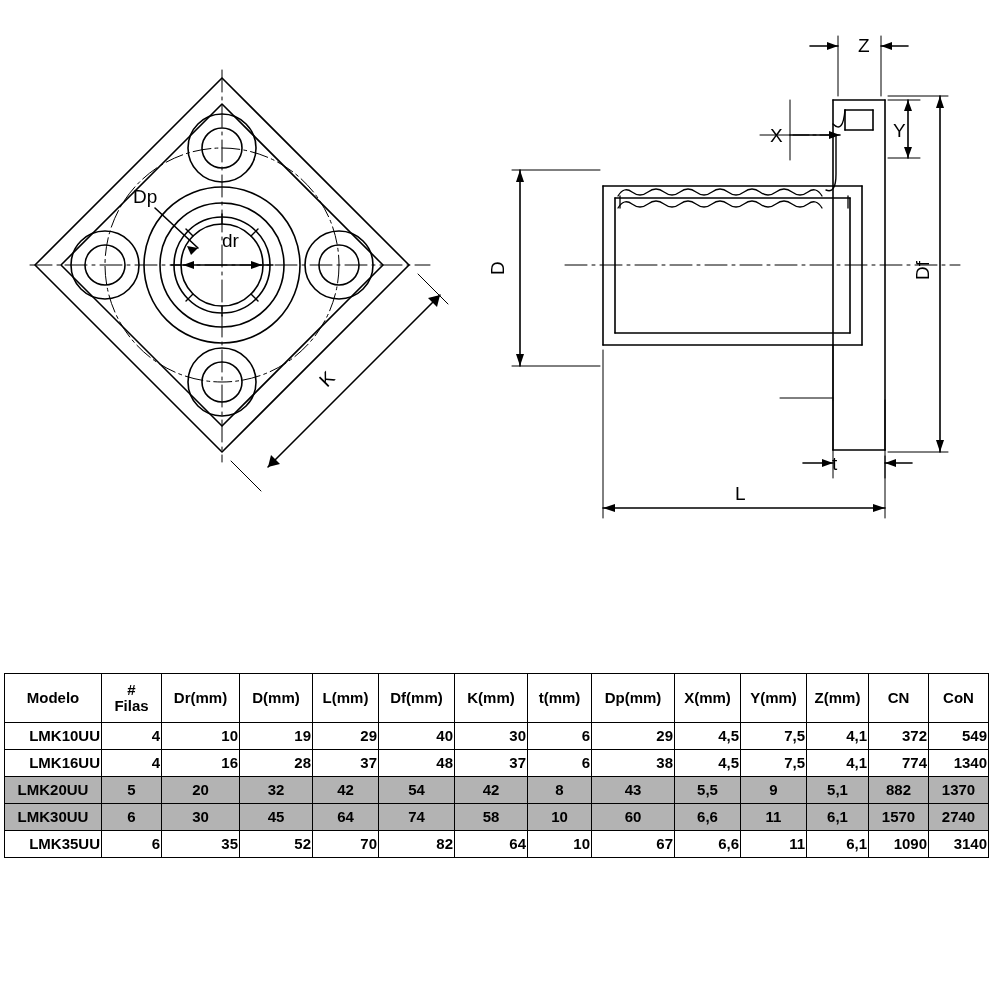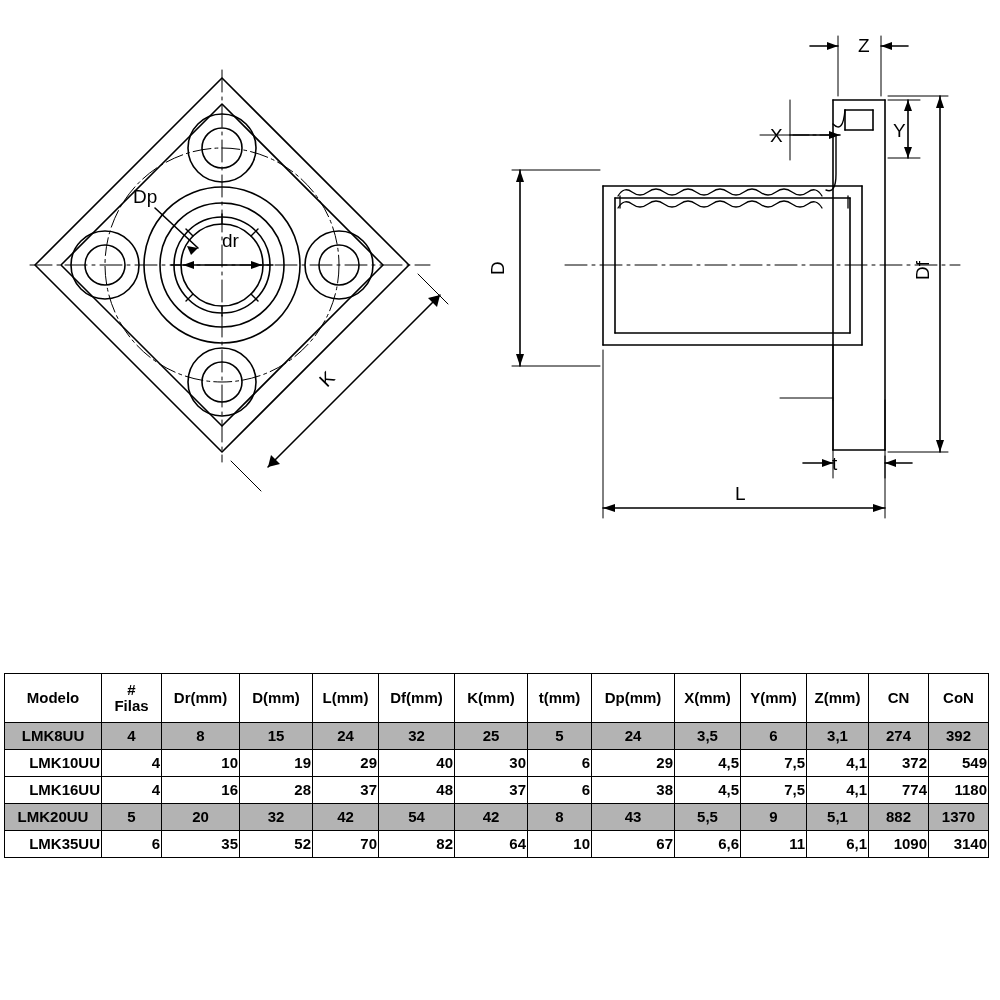--- a/index.html
+++ b/index.html
@@ -295,36 +295,20 @@
           <th>t(mm)</th>
           <th>Dp(mm)</th>
           <th>X(mm)</th>
           <th>Y(mm)</th>
           <th>Z(mm)</th>
           <th>CN</th>
           <th>CoN</th>
         </tr>
       </thead>
       <tbody>
-        <tr class="shaded">
-          <td class="model">LMK8UU</td>
-          <td>4</td>
-          <td>8</td>
-          <td>15</td>
-          <td>24</td>
-          <td>32</td>
-          <td>25</td>
-          <td>5</td>
-          <td>24</td>
-          <td>3,5</td>
-          <td>6</td>
-          <td>3,1</td>
-          <td>274</td>
-          <td>392</td>
-        </tr>
         <tr class="plain">
           <td class="model">LMK10UU</td>
           <td>4</td>
           <td>10</td>
           <td>19</td>
           <td>29</td>
           <td>40</td>
           <td>30</td>
           <td>6</td>
           <td>29</td>
@@ -341,38 +325,54 @@
           <td>28</td>
           <td>37</td>
           <td>48</td>
           <td>37</td>
           <td>6</td>
           <td>38</td>
           <td>4,5</td>
           <td>7,5</td>
           <td>4,1</td>
           <td>774</td>
-          <td>1180</td>
+          <td>1340</td>
         </tr>
         <tr class="shaded">
           <td class="model">LMK20UU</td>
           <td>5</td>
           <td>20</td>
           <td>32</td>
           <td>42</td>
           <td>54</td>
           <td>42</td>
           <td>8</td>
           <td>43</td>
           <td>5,5</td>
           <td>9</td>
           <td>5,1</td>
           <td>882</td>
           <td>1370</td>
         </tr>
+        <tr class="shaded">
+          <td class="model">LMK30UU</td>
+          <td>6</td>
+          <td>30</td>
+          <td>45</td>
+          <td>64</td>
+          <td>74</td>
+          <td>58</td>
+          <td>10</td>
+          <td>60</td>
+          <td>6,6</td>
+          <td>11</td>
+          <td>6,1</td>
+          <td>1570</td>
+          <td>2740</td>
+        </tr>
         <tr class="plain">
           <td class="model">LMK35UU</td>
           <td>6</td>
           <td>35</td>
           <td>52</td>
           <td>70</td>
           <td>82</td>
           <td>64</td>
           <td>10</td>
           <td>67</td>

